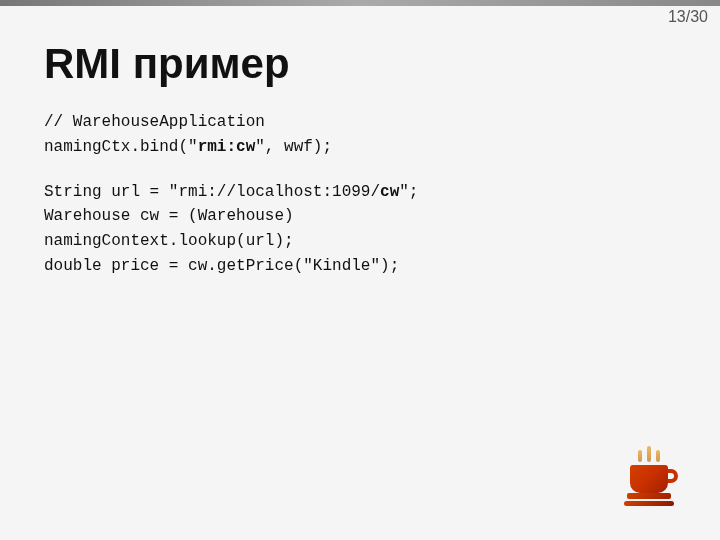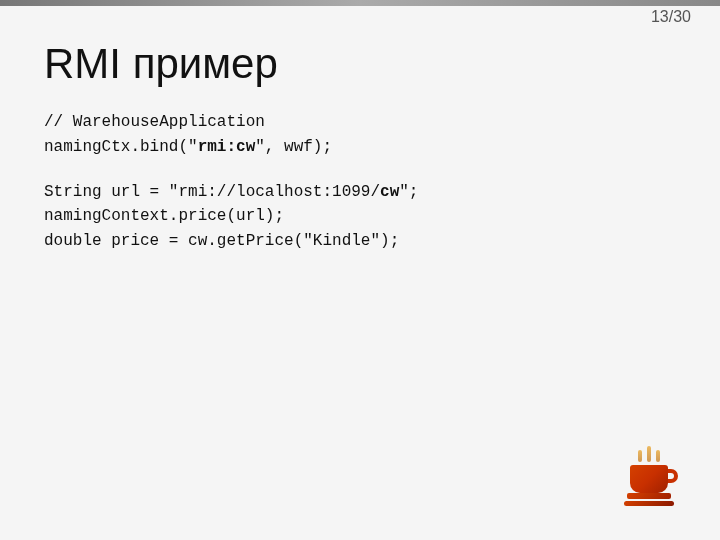--- a/index.html
+++ b/index.html
@@ -20,32 +20,32 @@
     .slide-container {
       width: 720px;
       height: 540px;
       background-color: #f5f5f5;
       position: relative;
     }
 
     .slide-number {
       position: absolute;
       top: 8px;
-      right: 29px;
+      right: 12px;
       font-size: 16px;
       color: #555;
       font-family: Arial, sans-serif;
     }
 
     .slide-title {
       position: absolute;
       top: 40px;
       left: 44px;
       font-size: 42px;
-      font-weight: normal;
+      font-weight: bold;
       color: #111;
       font-family: Arial, sans-serif;
     }
 
     .code-block {
       position: absolute;
       top: 110px;
       left: 44px;
       right: 44px;
       font-family: Liberation Mono, monospace;
@@ -154,21 +154,22 @@
   <div class="slide-title">RMI пример</div>
 
   <div class="code-block">
     <div class="code-section">
       <span class="code-line">// WarehouseApplication</span>
       <span class="code-line">namingCtx.bind("<span class="bold">rmi:cw</span>", wwf);</span>
     </div>
 
     <div class="code-section">
       <span class="code-line">String url = "rmi://localhost:1099/<span class="bold">cw</span>";</span>
-      <span class="code-line">namingContext.price(url);</span>
+      <span class="code-line">Warehouse cw = (Warehouse)</span>
+      <span class="code-line">namingContext.lookup(url);</span>
       <span class="code-line">double price = cw.getPrice("Kindle");</span>
     </div>
   </div>
 
   <div class="java-icon">
     <div class="java-cup">
       <div class="steam">
         <div class="steam-line"></div>
         <div class="steam-line" style="height:16px;margin-top:-4px;"></div>
         <div class="steam-line"></div>

